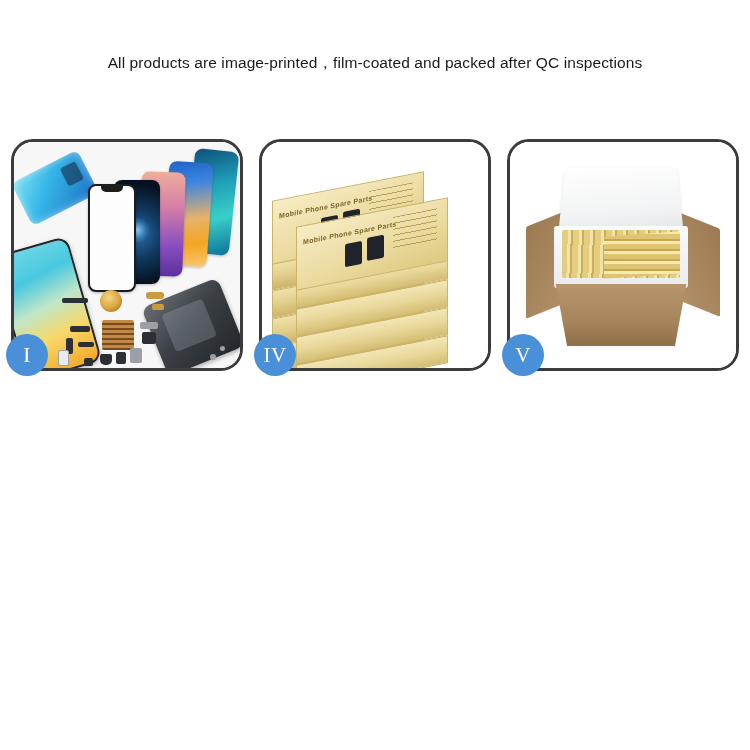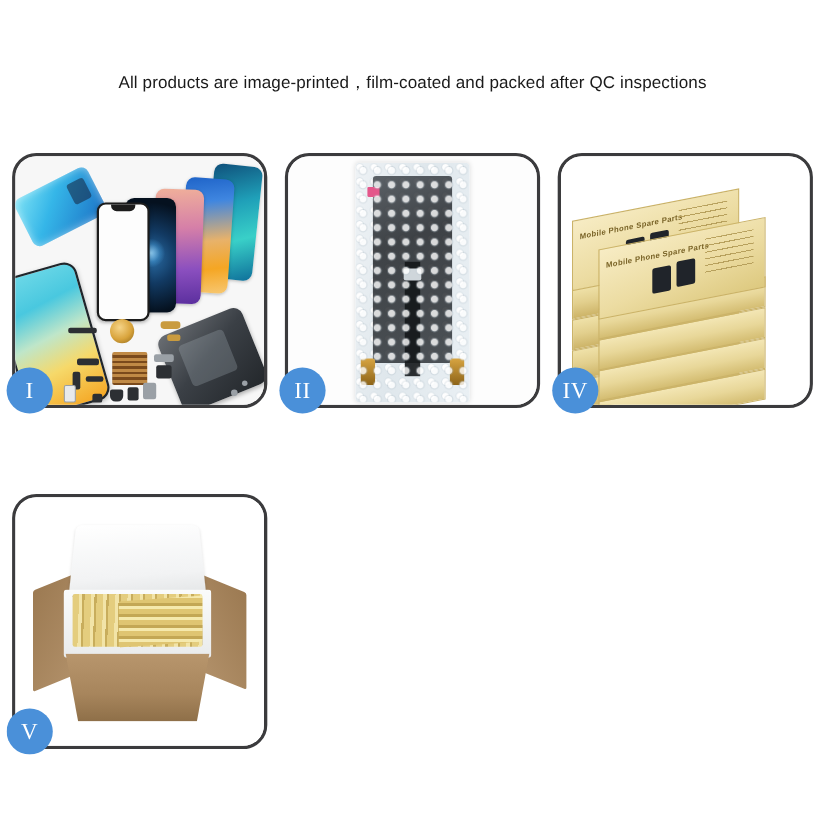--- a/index.html
+++ b/index.html
@@ -29,21 +29,21 @@
   .page-title {
     font-size: 35px;
     font-weight: 400;
     letter-spacing: 1.2px;
     color: #000000;
     line-height: 1.05;
     white-space: nowrap;
     font-family: "Liberation Sans", sans-serif;
   }
   .page-subtitle {
-    margin-top: 29px;
+    margin-top: 17px;
     font-size: 15.5px;
     font-weight: 400;
     color: #1a1a1a;
     letter-spacing: 0.1px;
     white-space: nowrap;
     font-family: "Liberation Sans", sans-serif;
   }
   
   .grid {
     position: absolute;
@@ -496,33 +496,20 @@
         <span class="sp" style="left:86px;top:212px;width:12px;height:11px;border-radius:2px 2px 5px 5px;"></span>
         <span class="sp" style="left:102px;top:210px;width:10px;height:12px;"></span>
         <span class="sp light" style="left:116px;top:206px;width:12px;height:15px;border-radius:2px;"></span>
         <span class="sp" style="left:70px;top:216px;width:9px;height:8px;"></span>
         <span class="sp light" style="left:196px;top:212px;width:6px;height:6px;border-radius:50%;"></span>
         <span class="sp light" style="left:206px;top:204px;width:5px;height:5px;border-radius:50%;"></span>
       </div>
       <div class="badge">I</div>
     </div>
 
-    <div class="panel">
-      <div class="photo p2">
-        <div class="bag"></div>
-        <div class="lcd"></div>
-        <div class="flex"></div>
-        <div class="conn"></div>
-        <div class="gold1"></div>
-        <div class="gold2"></div>
-        <div class="pinklabel"></div>
-        <div class="bagoverlay"></div>
-      </div>
-      <div class="badge">II</div>
-    </div>
 
 
     <div class="panel">
       <div class="photo p4">
         <div class="stack">
           <div class="layer back" style="left:10px; top:106px;"></div>
           <div class="layer back" style="left:10px; top:134px;"></div>
           <div class="layer back" style="left:10px; top:162px;"></div>
           <div class="layer back" style="left:10px; top:190px;"></div>
 

